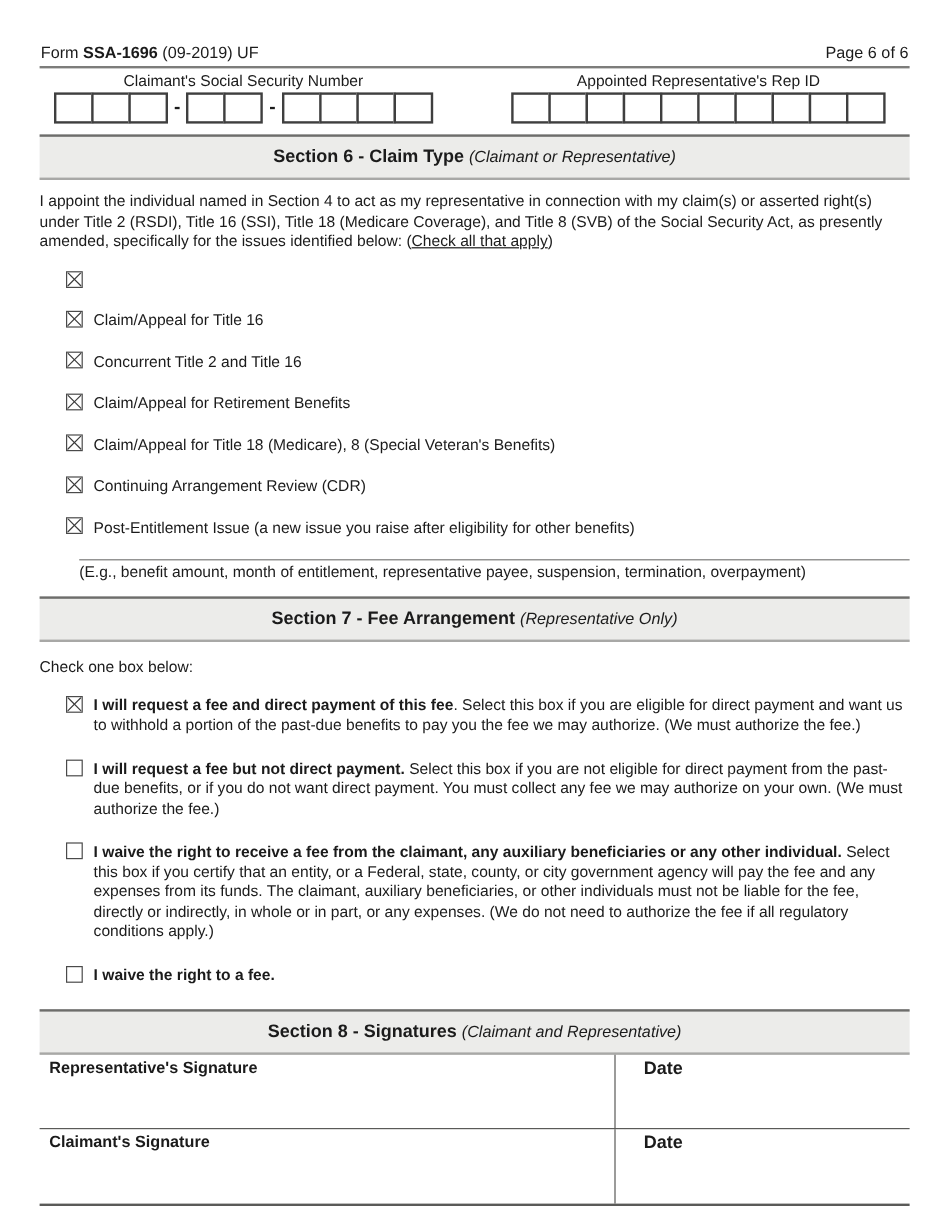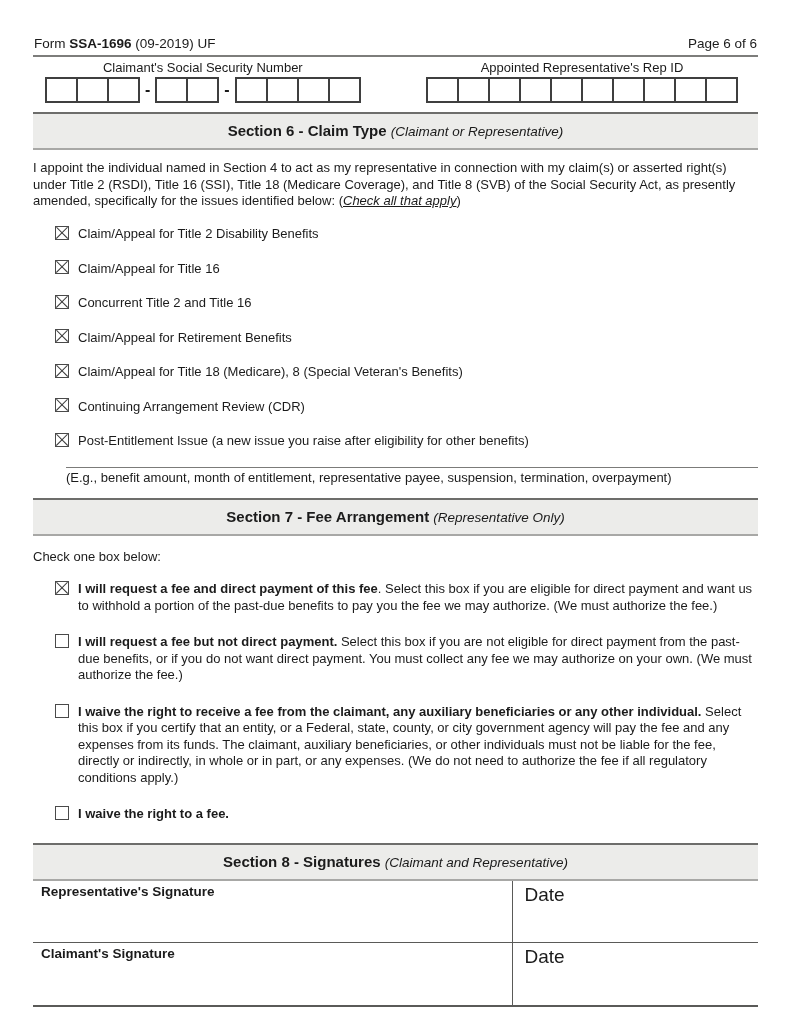--- a/index.html
+++ b/index.html
@@ -63,21 +63,21 @@
   }
   .section-title { font-weight: bold; }
   .section-subtitle { font-style: italic; font-size: 13.5px; }
 
   
   .intro {
     font-size: 13px;
     line-height: 16.5px;
     margin-top: 10px;
   }
-  .u-ital { font-style: italic; text-decoration: underline; }
+  .u-ital { text-decoration: underline; }
 
   .chk-list { margin-top: 16px; padding-left: 22px; }
   .chk-row {
     display: flex;
     align-items: flex-start;
     margin-bottom: 19px;
     font-size: 13px;
   }
   .checkbox {
     flex: 0 0 auto;
@@ -132,23 +132,23 @@
   .sig-row:last-child { border-bottom: none; }
   .sig-cell-left {
     flex: 0 0 66%;
     padding: 3px 8px;
     font-size: 13.5px;
     font-weight: bold;
   }
   .sig-cell-right {
     flex: 1 1 auto;
     border-left: 1.6px solid #5a5a58;
-    padding: 3px 12px;
-    font-size: 19px;
-    font-weight: normal;
+    padding: 3px 24px;
+    font-size: 15px;
+    font-weight: bold;
   }
 </style>
 </head>
 <body>
 
 <div class="page">
 
   <div class="hdr-row">
     <div><span>Form </span><span class="bold">SSA-1696</span><span> (09-2019) UF</span></div>
     <div>Page 6 of 6</div>
@@ -200,21 +200,20 @@
   <div class="section-bar">
     <span class="section-title">Section 6 - Claim Type</span>
     <span class="section-subtitle">(Claimant or Representative)</span>
   </div>
 
   <p class="intro"><span>I appoint the individual named in Section 4 to act as my representative in connection with my claim(s) or asserted right(s) under Title 2 (RSDI), Title 16 (SSI), Title 18 (Medicare Coverage), and Title 8 (SVB) of the Social Security Act, as presently amended, specifically for the issues identified below: (</span><span class="u-ital">Check all that apply</span><span>)</span></p>
 
   <div class="chk-list">
     <div class="chk-row">
       <span class="checkbox checked"></span>
-      <span class="chk-label">Claim/Appeal for Title 2 Disability Benefits</span>
     </div>
     <div class="chk-row">
       <span class="checkbox checked"></span>
       <span class="chk-label">Claim/Appeal for Title 16</span>
     </div>
     <div class="chk-row">
       <span class="checkbox checked"></span>
       <span class="chk-label">Concurrent Title 2 and Title 16</span>
     </div>
     <div class="chk-row">

